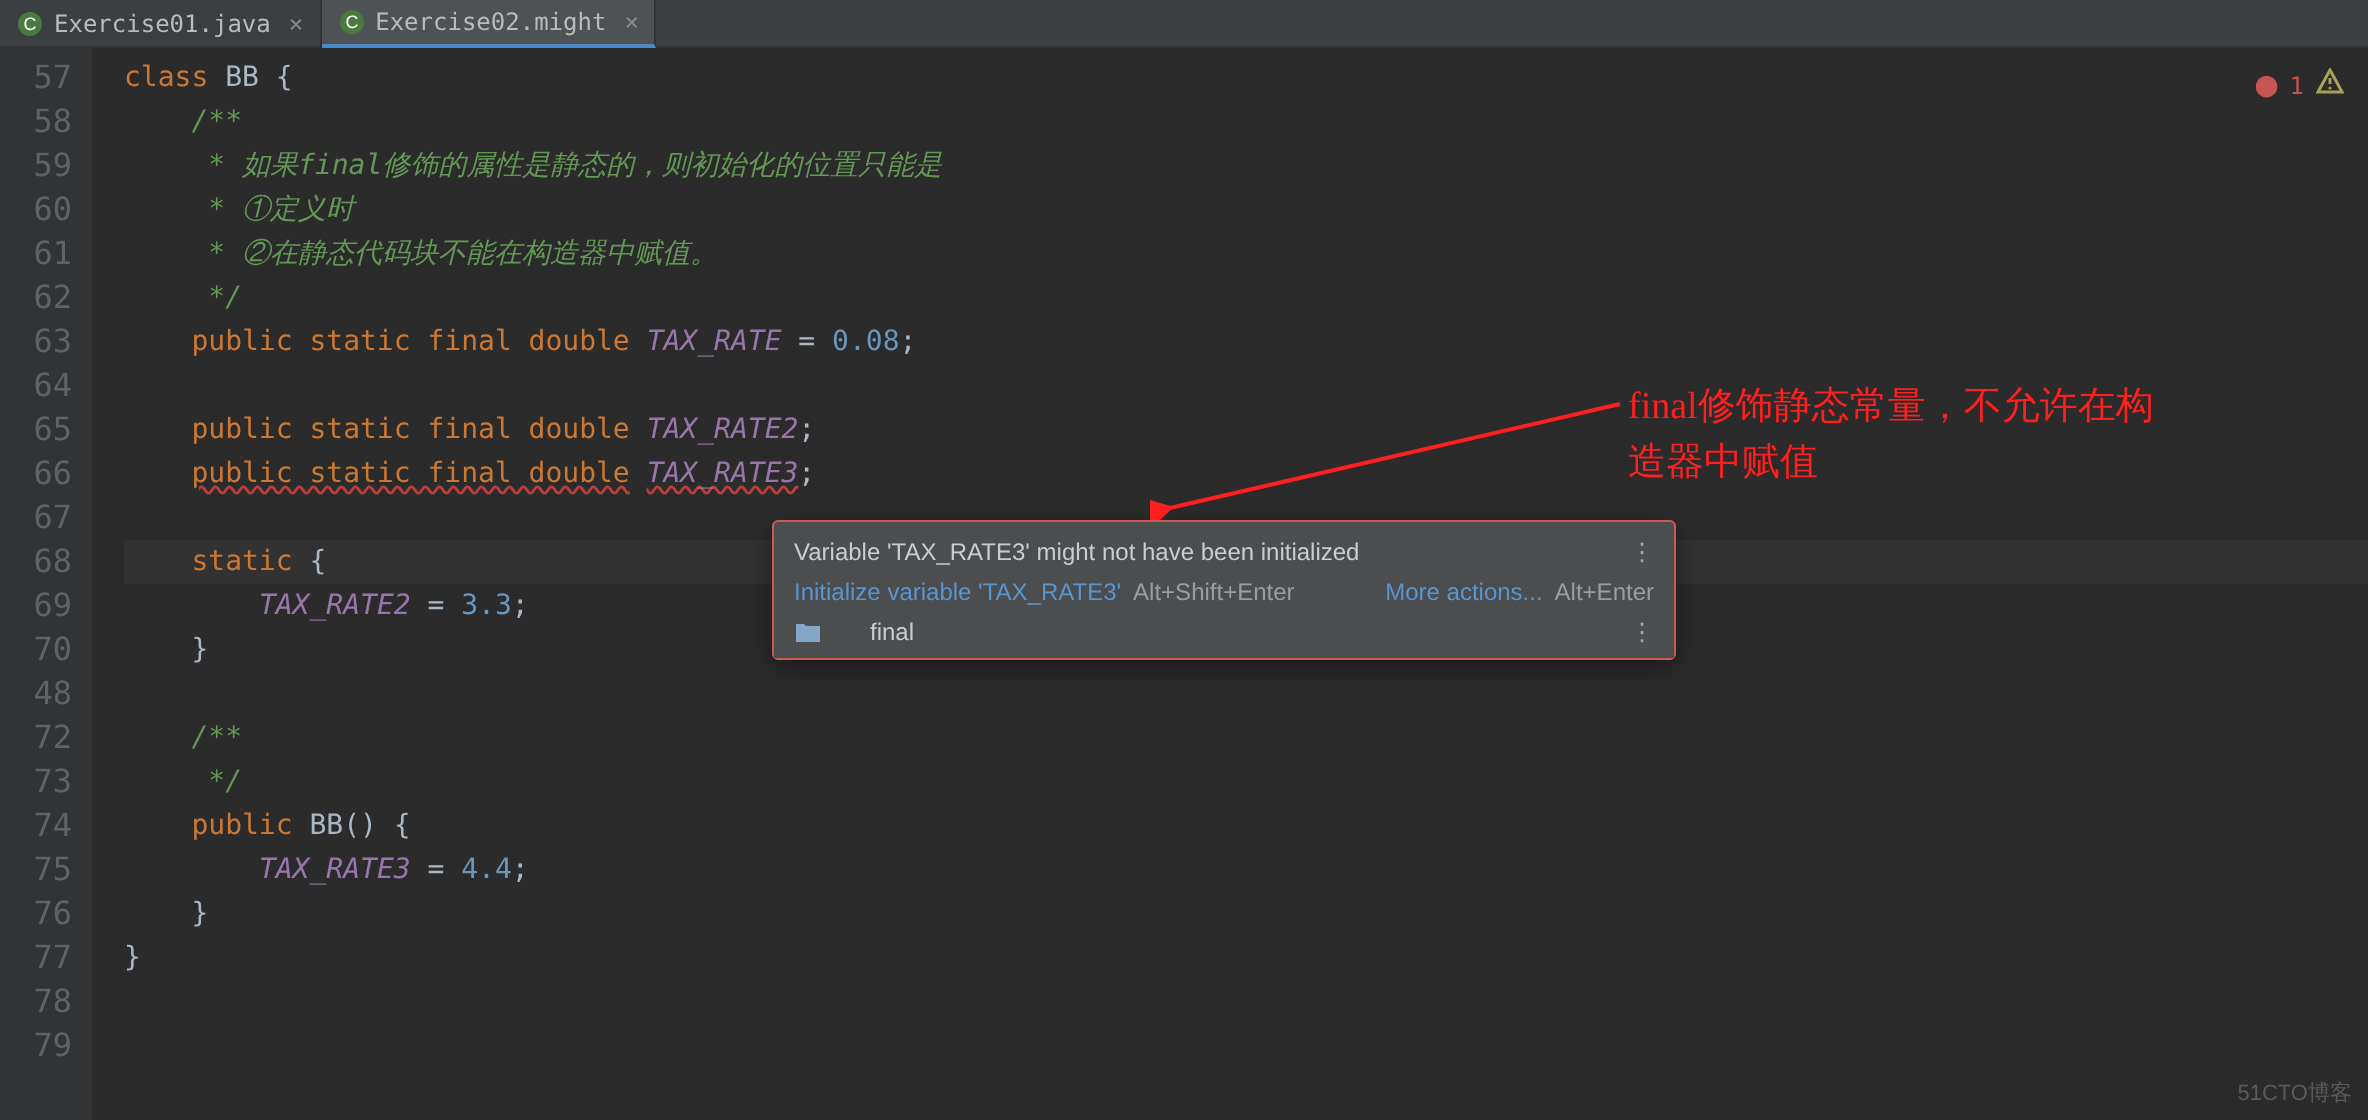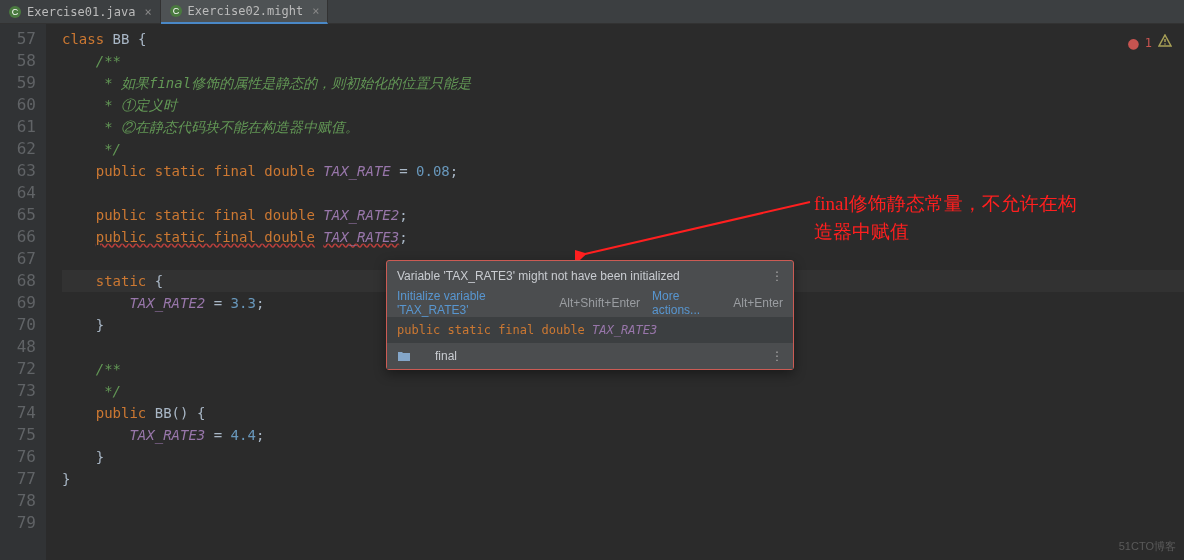--- a/index.html
+++ b/index.html
@@ -84,21 +84,21 @@
   gap: 6px;
   font-size: 12px;
 }
 .err-dot { color: #c75450; font-size: 18px; line-height: 12px; }
 .err-count { color: #c75450; }
 .warn-tri { color: #a9a157; }
 .tooltip {
   position: absolute;
   left: 386px;
   top: 260px;
-  width: 408px;
+  width: 452px;
   background: #4b4d4f;
   border: 1px solid #cc5b54;
   border-radius: 3px;
   font-size: 12px;
   font-family: "Segoe UI", sans-serif;
   box-shadow: 0 4px 12px rgba(0,0,0,0.4);
 }
 .tooltip-row1 {
   padding: 8px 10px 4px;
   color: #c9ccd1;
@@ -258,25 +258,20 @@
     <span>Variable 'TAX_RATE3' might not have been initialized</span>
     <span class="tooltip-dots">⋮</span>
   </div>
   <div class="tooltip-row2">
     <span class="tt-link">Initialize variable 'TAX_RATE3'</span>
     <span class="tt-shortcut">Alt+Shift+Enter</span>
     <span style="flex:1"></span>
     <span class="tt-link">More actions...</span>
     <span class="tt-shortcut">Alt+Enter</span>
   </div>
-  <div class="tooltip-body">
-    <div class="tooltip-code">
-      <span class="kw2">public static final double</span> <span class="it2">TAX_RATE3</span>
-    </div>
-  </div>
   <div class="tooltip-footer">
     <div class="folder-inner">
       <span class="folder-icon">
         <svg viewBox="0 0 14 12" width="14" height="12">
             <path d="M1 2 L5 2 L6 3 L13 3 L13 11 L1 11 Z" fill="#84a6c9"></path>
           </svg>
       </span>
       <span>final</span>
     </div>
     <span class="tooltip-dots">⋮</span>

